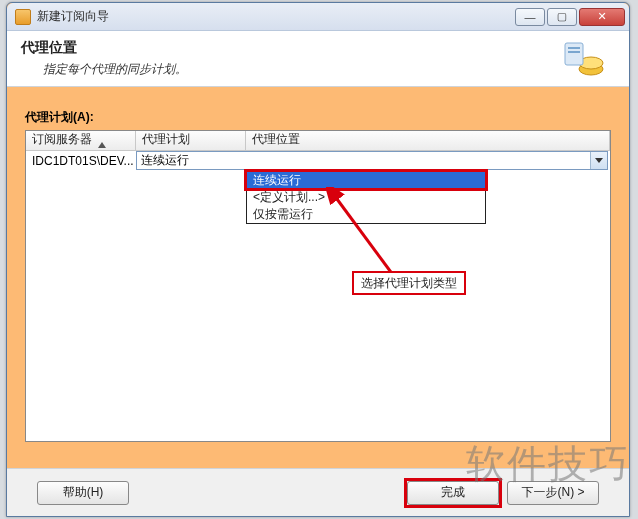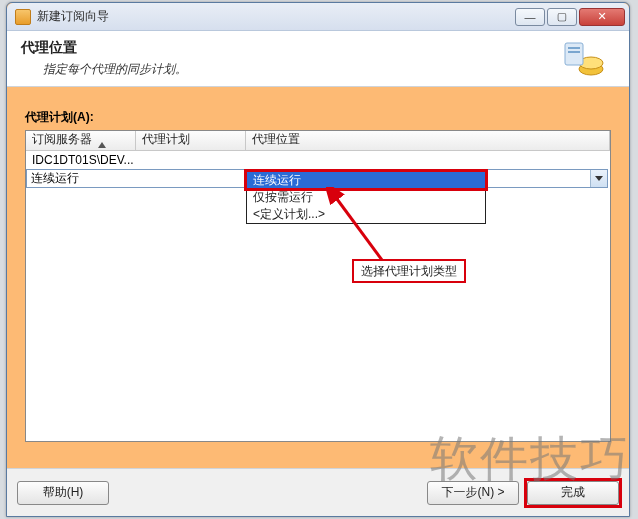--- a/index.html
+++ b/index.html
@@ -99,21 +99,20 @@
   .sort-tri {
     width: 0; height: 0;
     border-left: 4px solid transparent;
     border-right: 4px solid transparent;
     border-bottom: 6px solid #555;
     margin-left: 6px;
   }
   .grid-row {
     display: flex;
     height: 20px;
-    flex-direction: column;
   }
   .gc { padding: 2px 6px; display:flex; align-items:center; }
   .gc1 { width: 110px; }
   .gc2 { width: 110px; }
   .gc3 { flex: 1; position: relative; }
   .combo {
     position: absolute;
     left: 0; right: 2px; top: 0; height: 19px;
     border: 1px solid #7a9ac0;
     background: #fff;
@@ -154,21 +153,21 @@
   .red-box-dd {
     position: absolute;
     left: 218px; top: 38px;
     width: 244px; height: 22px;
     border: 3px solid #d8000c;
     z-index: 10;
     pointer-events: none;
   }
   .callout {
     position: absolute;
-    left: 326px; top: 128px;
+    left: 326px; top: 140px;
     width: 114px; height: 24px;
     border: 2px solid #d8000c;
     background: #fff;
     display:flex;align-items:center;justify-content:center;
     color: #222;
     z-index: 8;
   }
   .arrow-svg {
     position: absolute;
     left: 300px; top: 56px;
@@ -176,21 +175,21 @@
     z-index: 7;
     pointer-events: none;
   }
   .footer {
     position: absolute;
     left: 0; right: 0; bottom: 0;
     height: 48px;
     border-top: 1px solid #cfd4da;
     background: #f0f0f0;
     display:flex;align-items:center;
-    padding: 0 10px;
+    padding: 0 30px;
     justify-content: center;
   }
   .btn {
     height: 24px;
     min-width: 92px;
     border: 1px solid #888;
     background: linear-gradient(#fdfdfd, #e4e4e4);
     border-radius: 3px;
     display:flex;align-items:center;justify-content:center;
     padding: 0 10px;
@@ -203,21 +202,21 @@
   .finish-outline {
     position: absolute;
     border: 3px solid #d8000c;
     left: -4px; top: -4px; right: -4px; bottom: -4px;
     pointer-events: none;
   }
   .footer-spacer { flex: 1; }
   .watermark {
     position: absolute;
     right: 8px; bottom: 28px;
-    font-size: 48px;
+    font-size: 39px;
     color: rgba(120,120,120,0.55);
     font-family: "Microsoft YaHei", sans-serif;
     letter-spacing: 2px;
     pointer-events: none;
     z-index: 30;
   }
 </style>
 </head>
 <body>
 
@@ -269,22 +268,22 @@
             <span>连续运行</span>
             <div class="arrow">
                 <div class="tri-down"></div>
               </div>
           </div>
         </div>
       </div>
 
       <div class="dropdown">
         <div class="dd-item selected">连续运行</div>
+        <div class="dd-item">&lt;定义计划...&gt;</div>
         <div class="dd-item">仅按需运行</div>
-        <div class="dd-item">&lt;定义计划...&gt;</div>
       </div>
 
       <div class="red-box-dd"></div>
 
       <svg class="arrow-svg" viewBox="0 0 120 100">
         <defs>
           <marker id="ah" markerWidth="10" markerHeight="10" refX="2" refY="3" orient="auto">
             <path d="M0,0 L0,6 L8,3 z" fill="#d8000c"></path>
           </marker>
         </defs>
@@ -296,24 +295,24 @@
       </div>
 
     </div>
   </div>
 
   <div class="footer">
     <div class="btn">
         <span>帮助(H)</span>
       </div>
     <div class="footer-spacer"></div>
-    <div class="btn">
-        <span>下一步(N) &gt;</span>
-      </div>
     <div class="btn finish-red">
       <span>完成</span>
       <div class="finish-outline"></div>
     </div>
+    <div class="btn">
+        <span>下一步(N) &gt;</span>
+      </div>
   </div>
 
 </div>
 
 <div class="watermark">软件技巧</div>
 
 </body></html>

